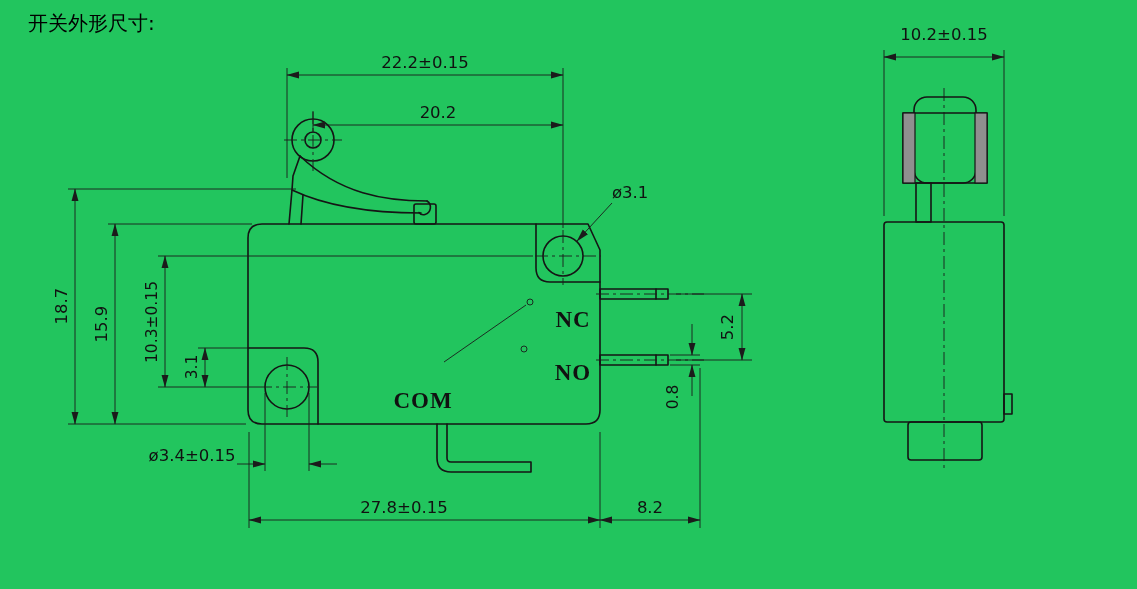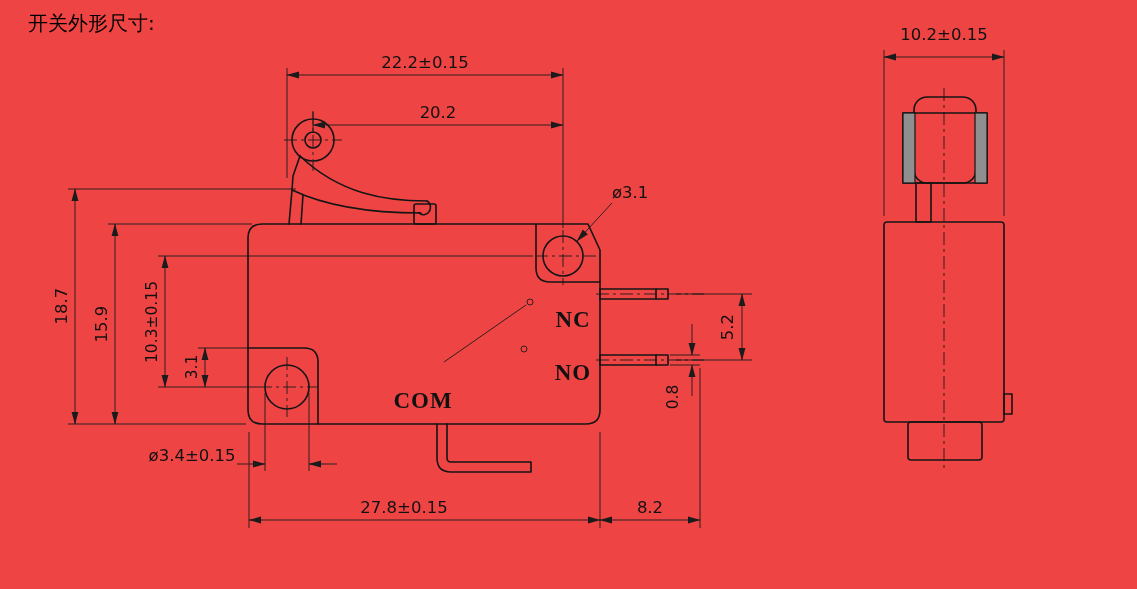--- a/index.html
+++ b/index.html
@@ -1,16 +1,16 @@
 <!DOCTYPE html>
 <html><head>
 <meta charset="utf-8">
 <style>
   html,body{margin:0;padding:0;background:#ffffff;}
-  .canvas{position:relative;width:1137px;height:589px;background:#ef4444;overflow:hidden;text-align:center;}
+  .canvas{position:relative;width:1137px;height:589px;background:#22c55e;overflow:hidden;text-align:center;}
   svg{display:block;}
   .ol{fill:none;stroke:#151515;stroke-width:1.6;stroke-linejoin:round;stroke-linecap:round;}
   .thin{fill:none;stroke:#1b1b1b;stroke-width:0.9;}
   .cl{fill:none;stroke:#1b1b1b;stroke-width:0.9;stroke-dasharray:13 4 3 4;}
   .dim-text{font-family:"DejaVu Sans","Liberation Sans",sans-serif;font-size:16.5px;fill:#111;}
   .dim-text-sm{font-family:"DejaVu Sans","Liberation Sans",sans-serif;font-size:15.5px;fill:#111;}
   .label-text{font-family:"Liberation Serif","DejaVu Serif",serif;font-weight:bold;font-size:23px;fill:#111;letter-spacing:1px;}
   .title-text{font-family:"DejaVu Sans","Liberation Sans",sans-serif;font-size:20px;fill:#000;}
 </style>
 </head>

